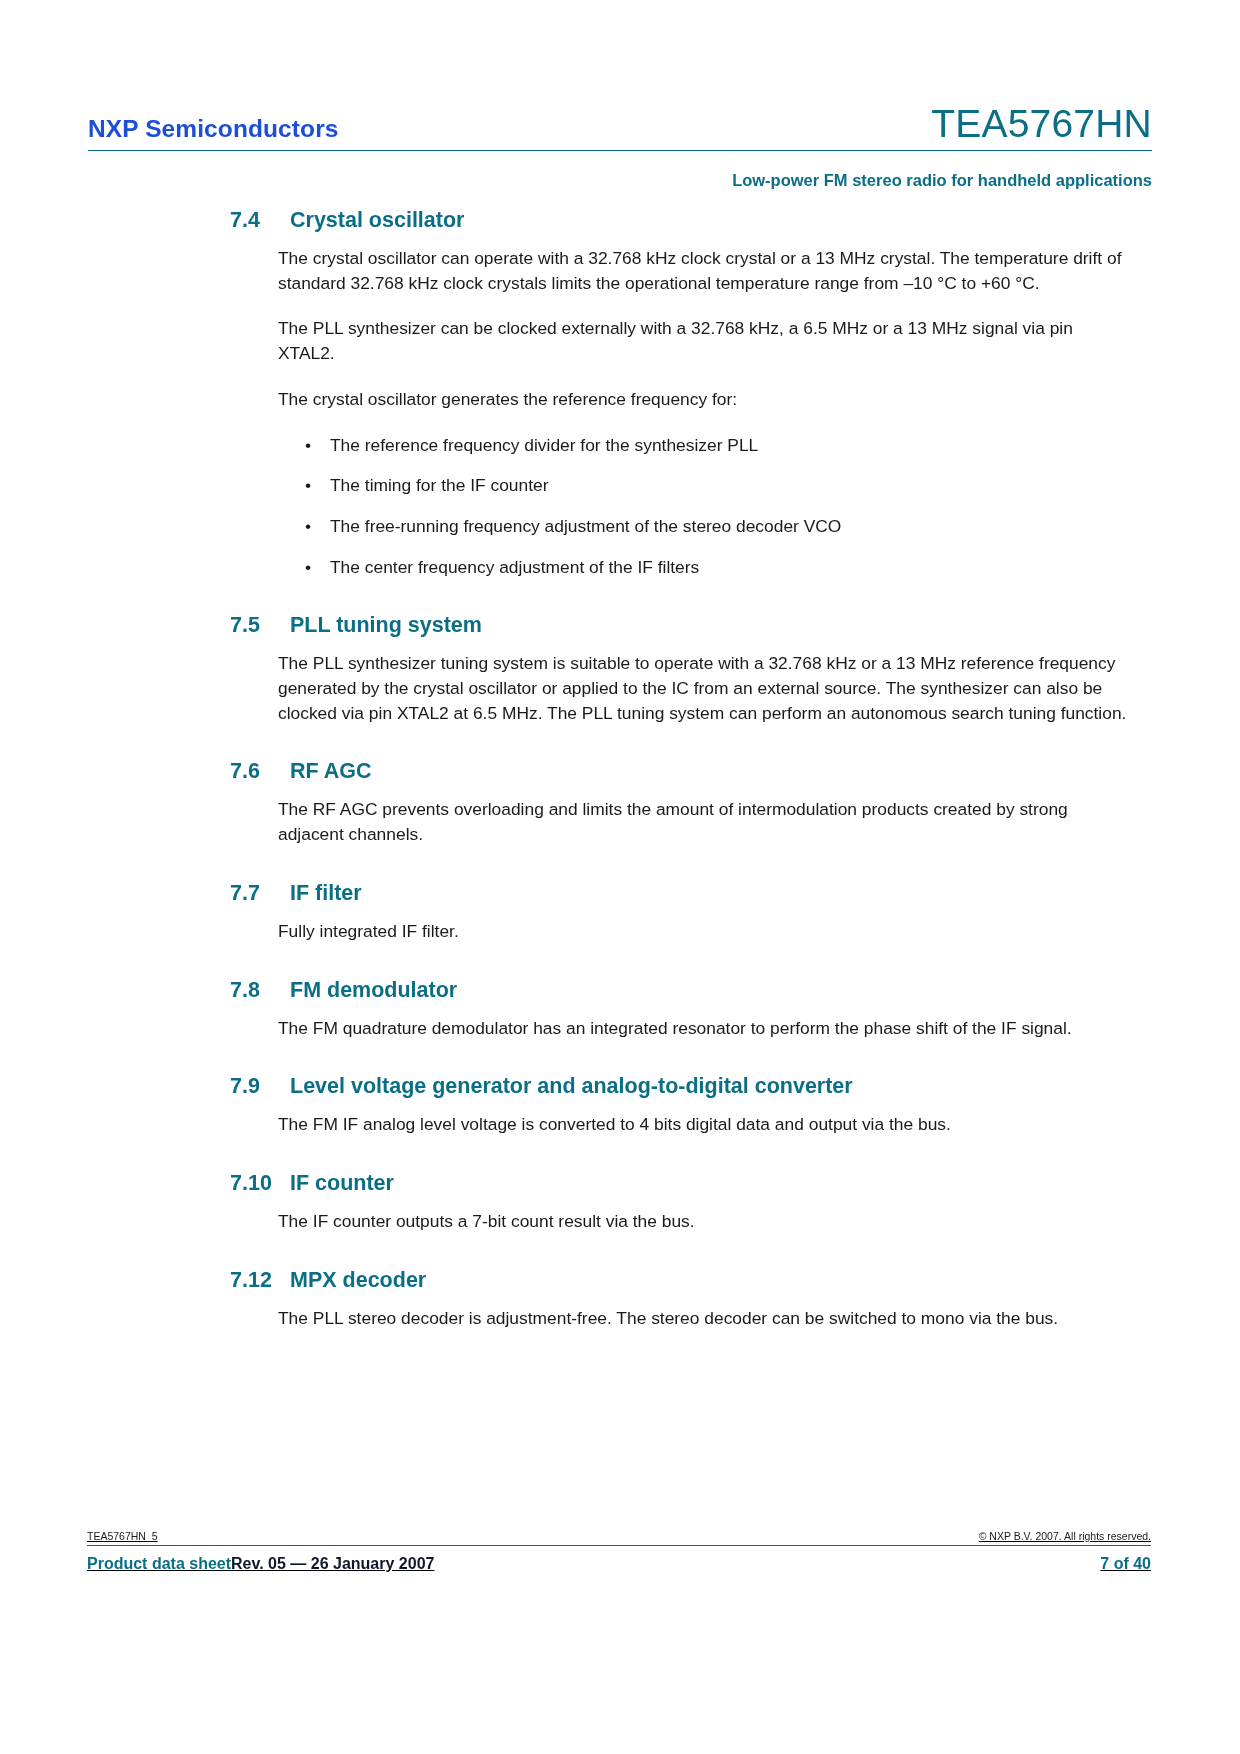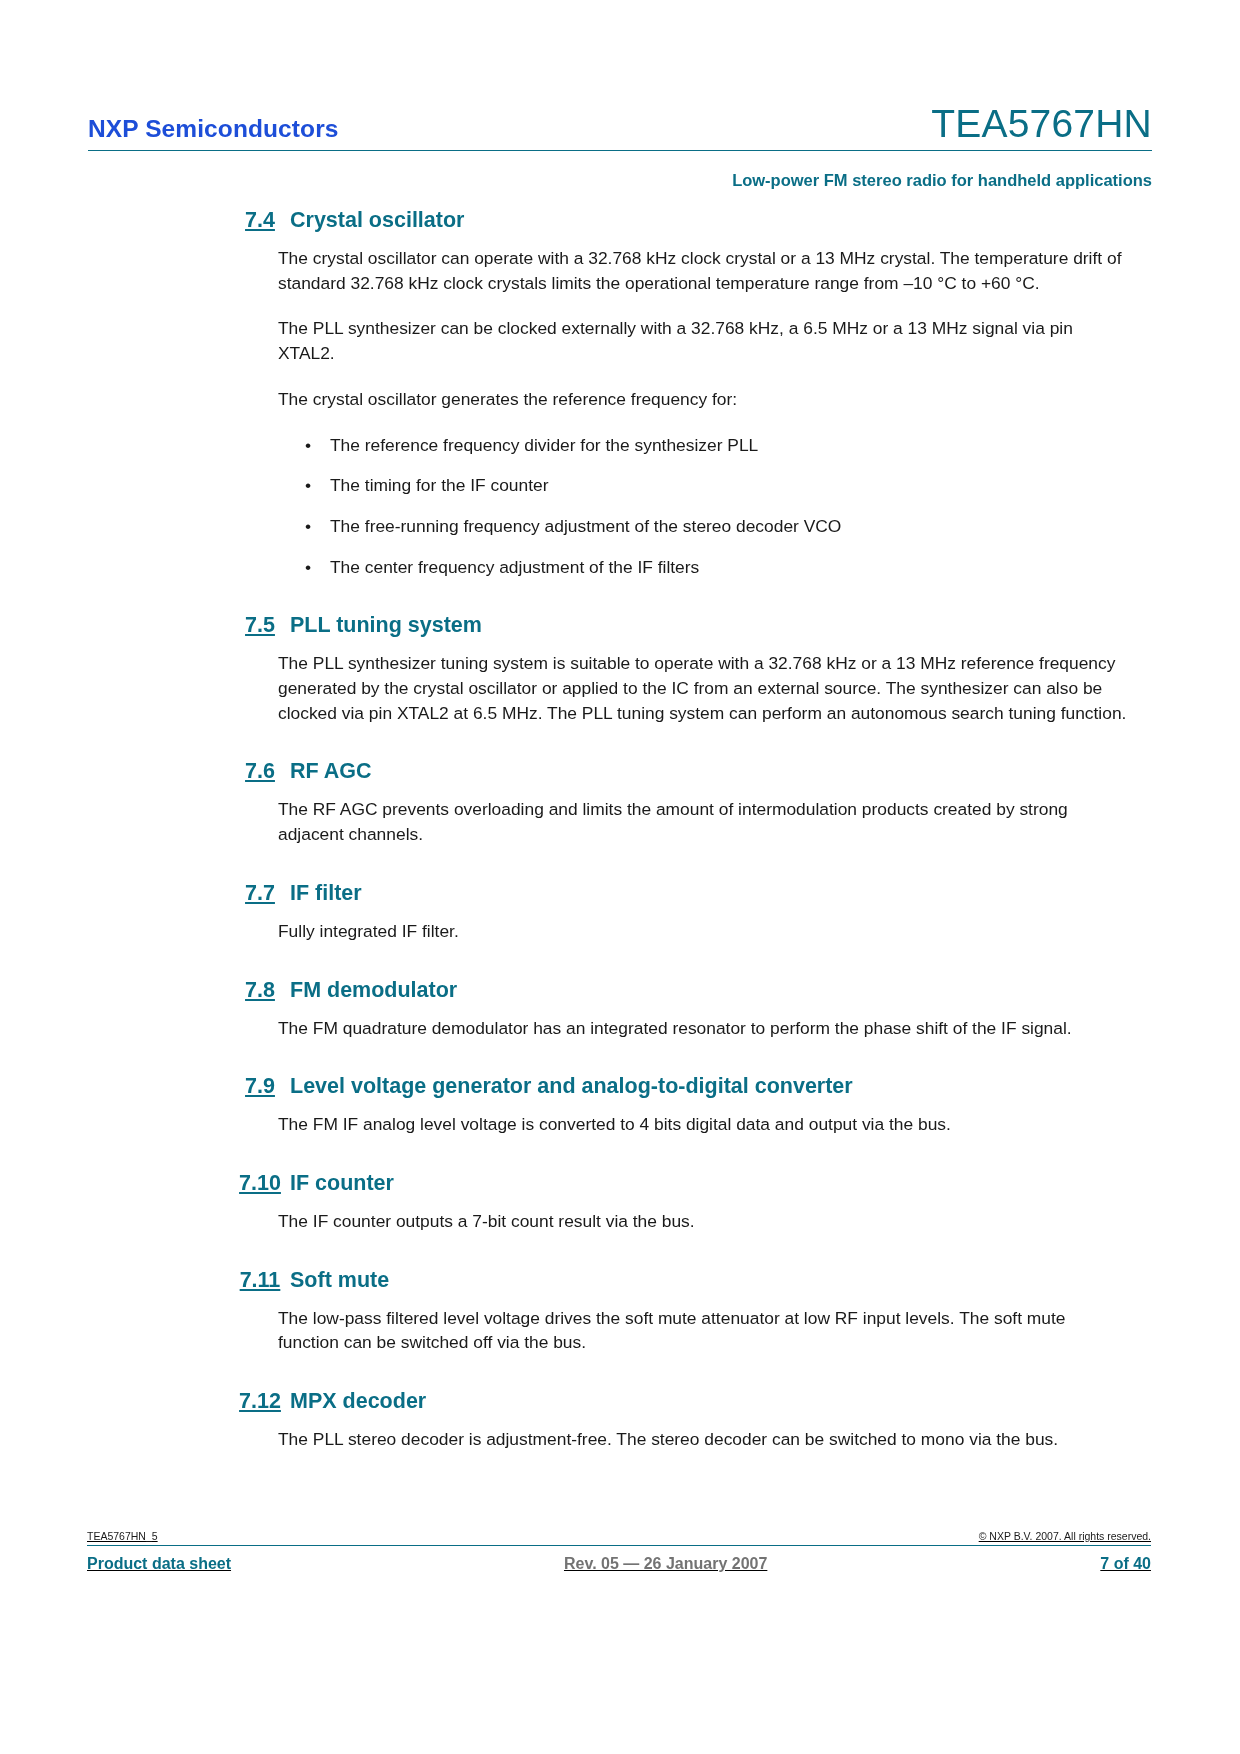--- a/index.html
+++ b/index.html
@@ -74,24 +74,23 @@
     color: #0a6e86;
     font-weight: bold;
     font-size: 21.5px;
     margin-top: 34px;
     margin-bottom: 13px;
   }
   .sec-head.first { margin-top: 0; }
   .sec-num {
     width: 60px;
     flex: 0 0 60px;
-    text-align: center;
+    text-align: left;
     padding-left: 142px;
     box-sizing: content-box;
-    text-decoration: underline;
   }
   .sec-title {
     padding-left: 0;
   }
   .sec-body {
     margin-left: 190px;
     margin-right: 22px;
     font-size: 17.4px;
     line-height: 1.42;
     color: #1a1a1a;
@@ -148,24 +147,23 @@
   .footer-main {
     margin-top: 9px;
     display: flex;
     justify-content: space-between;
     align-items: baseline;
     font-size: 16px;
     font-weight: bold;
     color: #0a6e86;
   }
   .footer-center {
-    color: #737373;
+    color: #0f172a;
     font-weight: bold;
     flex: 1;
-    text-align: center;
   }
   .footer-left { flex: 0 0 auto; }
   .footer-right { flex: 0 0 auto; }
 </style>
 </head>
 <body>
 
 <div class="page">
 
   <div class="header">
@@ -250,29 +248,20 @@
     <div class="section">
       <div class="sec-head">
         <span class="sec-num">7.10</span>
         <span class="sec-title">IF counter</span>
       </div>
       <div class="sec-body">
         <p>The IF counter outputs a 7-bit count result via the bus.</p>
       </div>
     </div>
 
-    <div class="section">
-      <div class="sec-head">
-        <span class="sec-num">7.11</span>
-        <span class="sec-title">Soft mute</span>
-      </div>
-      <div class="sec-body">
-        <p>The low-pass filtered level voltage drives the soft mute attenuator at low RF input levels. The soft mute function can be switched off via the bus.</p>
-      </div>
-    </div>
 
     <div class="section">
       <div class="sec-head">
         <span class="sec-num">7.12</span>
         <span class="sec-title">MPX decoder</span>
       </div>
       <div class="sec-body">
         <p>The PLL stereo decoder is adjustment-free. The stereo decoder can be switched to mono via the bus.</p>
       </div>
     </div>

